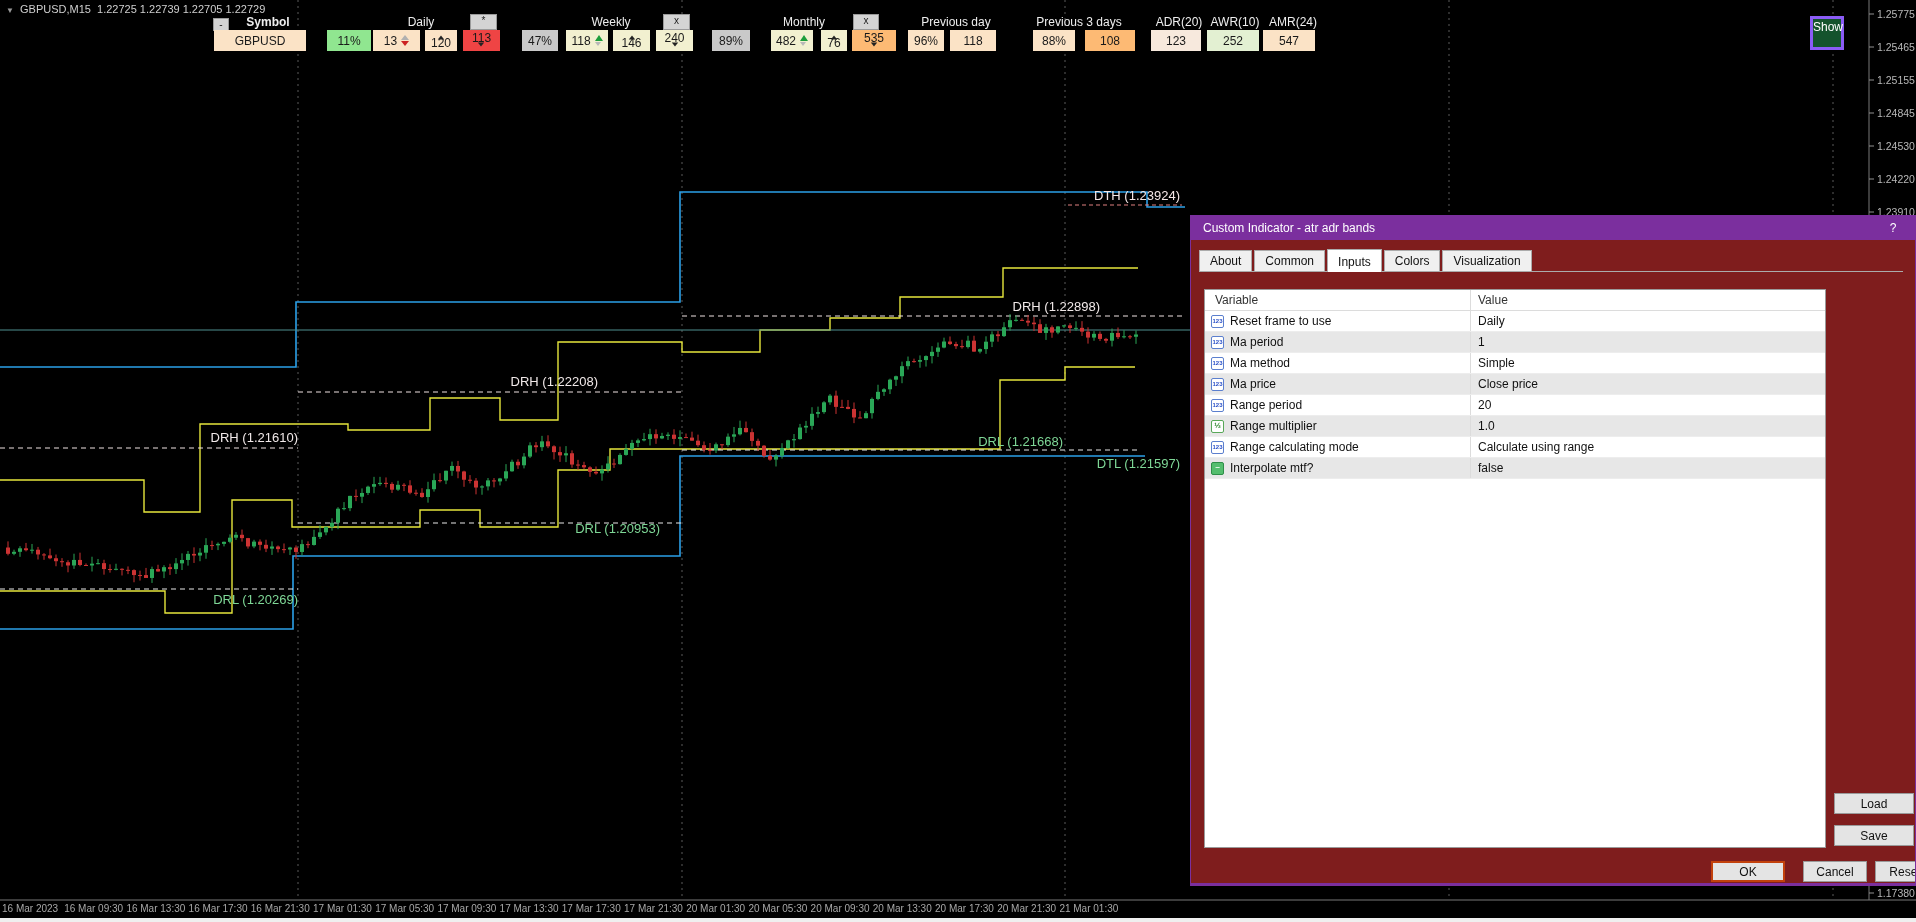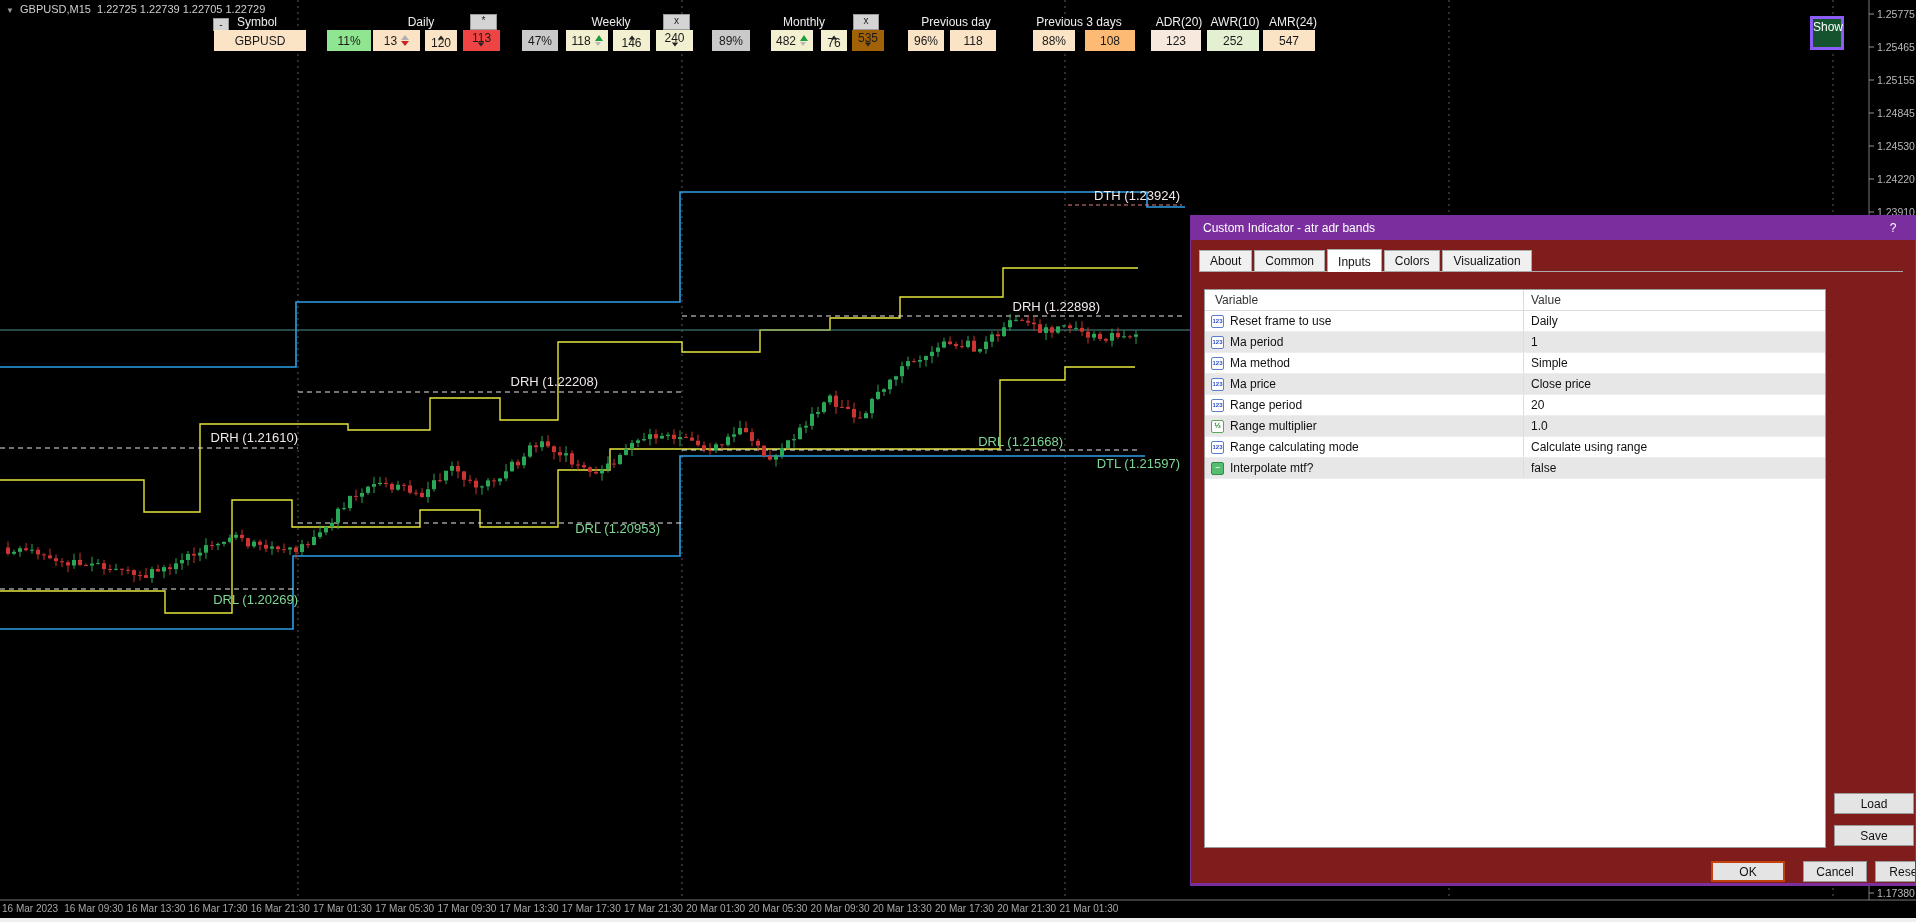--- a/index.html
+++ b/index.html
@@ -34,21 +34,21 @@
   .tabs{position:absolute;left:8px;top:33px;height:22px;display:flex;align-items:flex-end;}
   .tab{background:#f0f0f0;border:1px solid #ababab;border-bottom:none;padding:3px 10px 3px 10px;
     margin-right:2px;cursor:pointer;position:relative;font-size:12px;color:#111;}
   .tab.active{background:#fff;padding-top:5px;z-index:2;top:1px;}
   .tabs-underline{position:absolute;left:8px;right:12px;top:55px;border-top:1px solid #ababab;}
   .dlg-table{position:absolute;left:13px;top:73px;width:622px;height:559px;background:#fff;
     border:1px solid #9a9a9a;box-sizing:border-box;overflow:hidden;}
   .tbl-row{display:flex;height:20px;line-height:20px;border-bottom:1px solid #ededed;font-size:12px;}
   .tbl-row.head{color:#333;border-bottom:1px solid #dcdcdc;}
   .tbl-row.alt{background:#e7e7e7;}
-  .col-var{width:319px;display:flex;align-items:center;padding-left:6px;box-sizing:border-box;border-right:1px solid #dcdcdc;}
+  .col-var{width:266px;display:flex;align-items:center;padding-left:6px;box-sizing:border-box;border-right:1px solid #dcdcdc;}
   .col-val{flex:1;padding-left:7px;}
   .p-icon{width:13px;height:13px;margin-right:6px;border-radius:2px;box-sizing:border-box;
     font-size:6px;font-weight:bold;display:flex;align-items:center;justify-content:center;flex-shrink:0;}
   .p-icon.int{background:#fff;border:1px solid #5b7fce;color:#2a50c8;}
   .p-icon.double{background:#fff;border:1px solid #58a858;color:#1e7e1e;font-size:8px;}
   .p-icon.bool{background:#54bE6e;border:1px solid #2e8e48;color:#fff;font-size:8px;}
   .dlg-btn{position:absolute;background:#e4e4e4;border:1px solid #9a9a9a;font-size:12px;color:#111;
     text-align:center;cursor:pointer;box-sizing:border-box;font-family:"Liberation Sans",sans-serif;}
   .dlg-btn.focus{border:2px solid #c2410c;}
 </style>
@@ -514,21 +514,21 @@
       </g>
   </svg>
 
   <div class="quote-line">
     <span class="tri">▼</span>
     <span>GBPUSD,M15</span>&nbsp;
     <span>1.22725 1.22739 1.22705 1.22729</span>
   </div>
 
   <div id="panel">
-      <div class="pnl-header" style="left: 257px;">Symbol</div>
+      <div class="pnl-header" style="left: 268px; font-weight: bold;">Symbol</div>
       <div class="pnl-btn" style="left: 213px; top: 18px; width: 16px; height: 13px;">-</div>
       <div class="pnl-cell" style="left: 214px; width: 92px; background: rgb(251, 227, 198);">GBPUSD</div>
       <div class="pnl-header" style="left: 421px;">Daily</div>
       <div class="pnl-btn" style="left: 470px; top: 14px; width: 27px; height: 16px;">*</div>
       <div class="pnl-cell" style="left: 327px; width: 44px; background: rgb(144, 230, 144);">11%</div>
       <div class="pnl-cell" style="left: 373px; width: 47px; background: rgb(251, 227, 198);">
         <span>13</span>
         <span class="arr-col">
           <span class="a-up-gray"></span>
           <span class="a-dn-red"></span>
@@ -577,21 +577,21 @@
           <span class="a-up-green"></span>
           <span class="a-dn-tiny"></span>
         </span>
       </div>
       <div class="pnl-cell" style="left: 821px; width: 26px; background: rgb(242, 240, 208);">
         <span class="cell-stack">
           <span class="tri-up-sm" style="transform:scale(.8)"></span>
           <span>76</span>
         </span>
       </div>
-      <div class="pnl-cell" style="left: 852px; width: 32px; background: #a16207;">
+      <div class="pnl-cell" style="left: 852px; width: 44px; background: #fdba74;">
         <span class="cell-stack">
           <span>535</span>
           <span class="tri-dn-sm" style="transform:scale(.8)"></span>
         </span>
       </div>
       <div class="pnl-header" style="left: 956px;">Previous day</div>
       <div class="pnl-cell" style="left: 908px; width: 36px; background: rgb(251, 227, 198);">96%</div>
       <div class="pnl-cell" style="left: 950px; width: 46px; background: rgb(251, 227, 198);">118</div>
       <div class="pnl-header" style="left: 1079px;">Previous 3 days</div>
       <div class="pnl-cell" style="left: 1033px; width: 42px; background: rgb(251, 227, 198);">88%</div>

